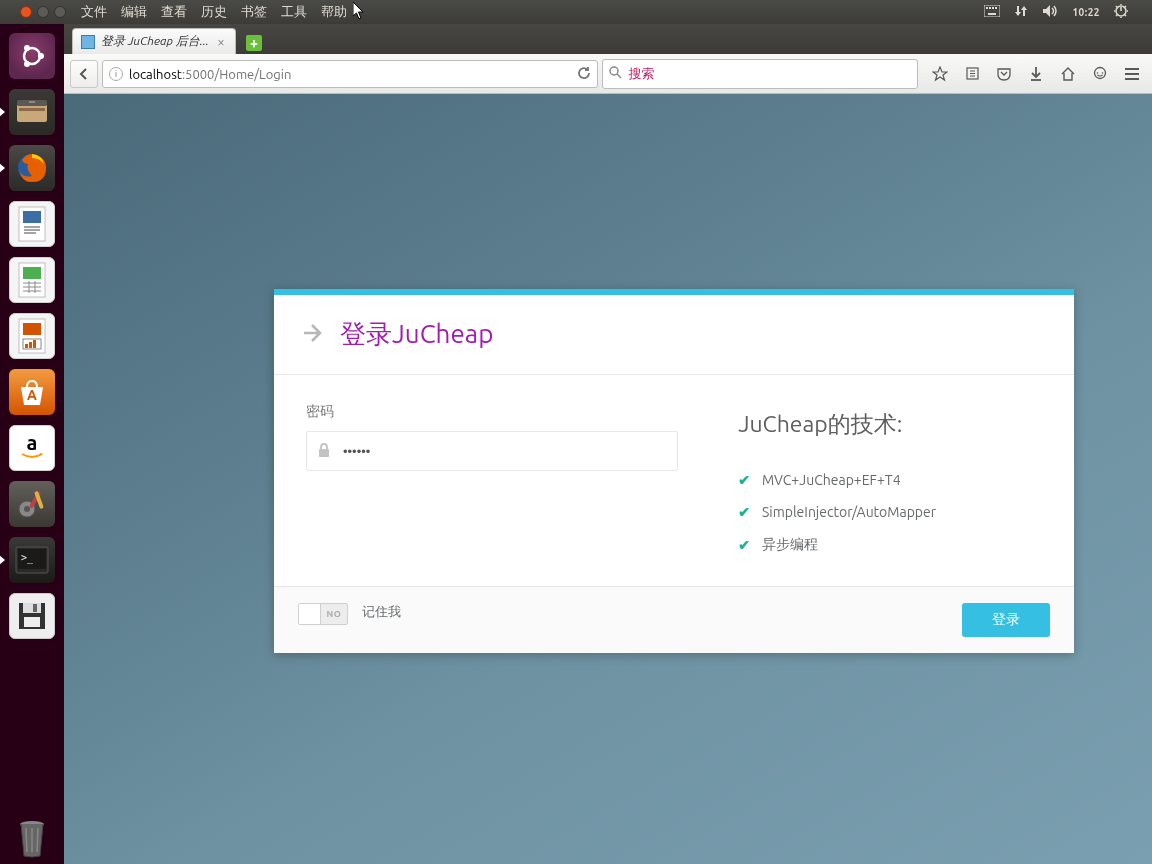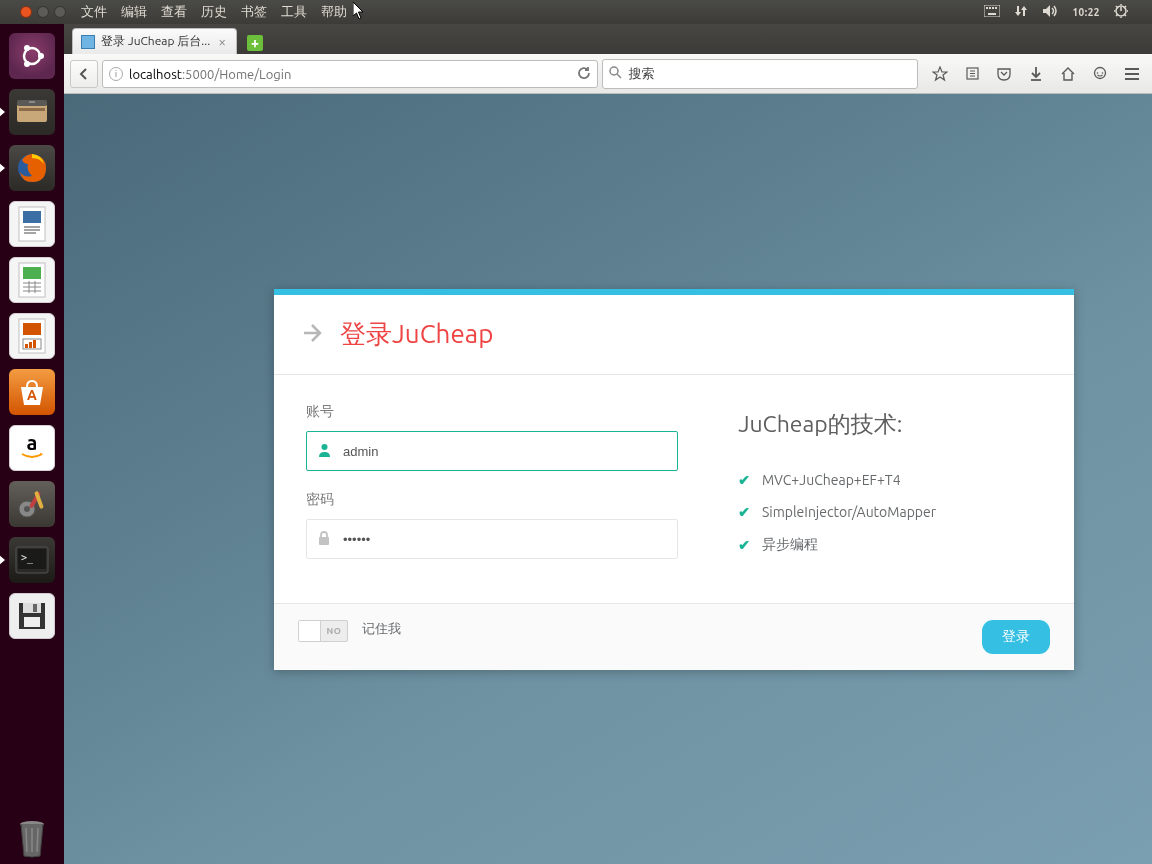--- a/index.html
+++ b/index.html
@@ -57,74 +57,74 @@
     display:flex; align-items:flex-end; padding-left:8px;
   }
   .tab {
     height:26px; background: linear-gradient(#fafafa, #eaeaea);
     border-radius:4px 4px 0 0; padding:0 8px;
     display:flex; align-items:center; gap:6px;
     font-size:12px; color:#333; max-width:200px;
     border:1px solid #bdbdbd; border-bottom:none;
   }
   .tab-favicon { width:14px; height:14px; background:#6fb4e3; border:1px solid #3a7db0; }
-  .tab-title { white-space:nowrap; overflow:hidden; text-overflow:ellipsis; flex:1; }
+  .tab-title { white-space:nowrap; overflow:hidden; text-overflow:ellipsis; flex:1;font-style:italic; }
   .tab-close { color:#888; font-size:14px; padding:0 2px; }
   .new-tab { width:24px; height:22px; margin-left:6px; display:flex; align-items:center; justify-content:center; }
   .new-tab-plus { width:16px; height:16px; background:#6bbf3a; border-radius:2px; display:flex; align-items:center; justify-content:center; color:#fff; font-size:14px; font-weight:bold; }
 
   .navbar {
     height:40px; background: linear-gradient(#f9f9f8, #e8e8e6);
     border-bottom:1px solid #bcbcbc;
     display:flex; align-items:center; padding:0 6px; gap:4px;
   }
   .nav-btn { width:28px; height:28px; border:1px solid #c9c9c7; border-radius:3px; background:linear-gradient(#fdfdfd,#ededeb); display:flex; align-items:center; justify-content:center; color:#555; }
   .urlbar { flex:1.6; height:28px; border:1px solid #bcbcbc; border-radius:3px; background:#fff; display:flex; align-items:center; padding:0 6px; font-size:13px; color:#333; }
   .urlbar .info { color:#888; margin-right:6px; display:flex; align-items:center; justify-content:center; width:14px; height:14px; border:1px solid #aaa; border-radius:50%; font-size:10px; }
   .urlbar .url-text .host-b { color:#000; }
   .urlbar .url-text .rest { color:#737373; }
   .urlbar .reload { margin-left:auto; color:#777; }
-  .searchbar { flex:1; height:28px; border:1px solid #bcbcbc; border-radius:3px; background:#fff; display:flex; align-items:center; padding:14px 6px; font-size:13px; color:#404040; }
+  .searchbar { flex:1; height:28px; border:1px solid #bcbcbc; border-radius:3px; background:#fff; display:flex; align-items:center; padding:14px 6px; font-size:13px; color:#be185d; }
   .searchbar .mag { margin-right:6px; }
   .toolbar-icons { display:flex; align-items:center; gap:4px; margin-left:4px;}
   .tb-ico { width:28px; height:28px; display:flex; align-items:center; justify-content:center; color:#5a5a5a; }
 
   
   .viewport {
     flex:1; background: linear-gradient(150deg, #4a6a7a 0%, #5d7f8f 35%, #6e92a2 60%, #7a9fb0 100%);
     position:relative; overflow:hidden;
   }
   .login-panel {
     position:absolute; left:210px; top:195px; width:800px;
     background:#fff; box-shadow: 0 2px 10px rgba(0,0,0,0.25);
   }
   .panel-accent { height:6px; background:#34bfe3; }
   .panel-header { padding:22px 28px; border-bottom:1px solid #e7e7e7; display:flex; align-items:center; gap:14px; }
   .panel-header .hicon { color:#b7b7b7; }
-  .panel-header h1 { font-size:26px; font-weight:400; color:#ef4444; }
+  .panel-header h1 { font-size:26px; font-weight:400; color:#a21caf; }
   .panel-body { display:flex; padding: 28px 32px 24px; }
   .form-col { flex:0 0 56%; padding-right:40px; }
   .info-col { flex:1; padding-left:20px; }
   .form-group { margin-bottom:20px; }
   .form-label { display:block; font-size:14px; color:#7b7b7b; margin-bottom:10px; }
   .input-wrap { position:relative; }
   .input-wrap .fld-icon { position:absolute; left:12px; top:50%; transform:translateY(-50%); color:#c3c3c3; }
   .text-input { width:100%; height:40px; border:1px solid #e5e6e7; border-radius:2px; padding:0 12px 0 36px; font-size:13px; color:#555; outline:none; }
   .text-input:focus, .text-input.focused { border-color:#1ab394; }
   .info-col h2 { font-size:23px; color:#5e5e5e; font-weight:400; margin-bottom:24px; margin-top:6px; }
   .tech-list { list-style:none; }
   .tech-list li { font-size:14px; color:#676a6c; padding:8px 0; display:flex; align-items:center; gap:12px; }
   .tech-list li .chk { color:#1ab394; font-weight:bold; }
   .panel-footer { background:#fafafa; border-top:1px solid #e7e7e7; padding:16px 24px; display:flex; align-items:flex-start; }
   .toggle { width:50px; height:22px; border:1px solid #d0d0d0; border-radius:2px; background:#ededed; display:flex; align-items:center; position:relative; }
   .toggle-handle { width:22px; height:20px; background:#fff; border-right:1px solid #d0d0d0; }
   .toggle-txt { flex:1; text-align:center; font-size:9px; color:#aaa; font-weight:bold; letter-spacing:0.5px;}
   .remember-lbl { margin-left:14px; font-size:13px; color:#676a6c; }
   .panel-footer .spacer2 { flex:1; }
-  .login-btn { background:#34bfe3; color:#fff; border:none; border-radius:11px; padding:8px 20px; font-size:14px; cursor:pointer; }
+  .login-btn { background:#34bfe3; color:#fff; border:none; border-radius:3px; padding:8px 30px; font-size:14px; cursor:pointer; }
 
   .cursor { position:absolute; left:353px; top:2px; z-index:100; pointer-events:none; }
 </style>
 </head>
 <body>
 
 <div class="menubar">
   <div class="window-controls">
     <div class="wc close"></div>
     <div class="wc min"></div>
@@ -371,30 +371,20 @@
       <div class="panel-header">
         <span class="hicon"><svg width="24" height="24" viewBox="0 0 24 24">
               <path d="M10 4 L18 12 L10 20 M18 12 L2 12" fill="none" stroke="#b7b7b7" stroke-width="2.5"></path>
               <path d="M14 3 L21 3 L21 21 L14 21" fill="none" stroke="#b7b7b7" stroke-width="2.5" opacity="0"></path>
             </svg></span>
         <h1>登录JuCheap</h1>
       </div>
       <div class="panel-body">
         <div class="form-col">
           <div class="form-group">
-            <label class="form-label">账号</label>
-            <div class="input-wrap">
-              <span class="fld-icon"><svg width="13" height="14" viewBox="0 0 13 14">
-                    <circle cx="6.5" cy="4" r="3" fill="#1ab394"></circle>
-                    <path d="M1 14 Q1 9 6.5 9 Q12 9 12 14 Z" fill="#1ab394"></path>
-                  </svg></span>
-              <input class="text-input focused" type="text" value="admin" style="">
-            </div>
-          </div>
-          <div class="form-group">
             <label class="form-label">密码</label>
             <div class="input-wrap">
               <span class="fld-icon"><svg width="12" height="14" viewBox="0 0 12 14">
                     <rect x="1" y="6" width="10" height="8" rx="1" fill="#c3c3c3"></rect>
                     <path d="M3 6 L3 4 Q3 1 6 1 Q9 1 9 4 L9 6" fill="none" stroke="#c3c3c3" stroke-width="1.8"></path>
                   </svg></span>
               <input class="text-input" type="password" value="••••••" style="">
             </div>
           </div>
         </div>

